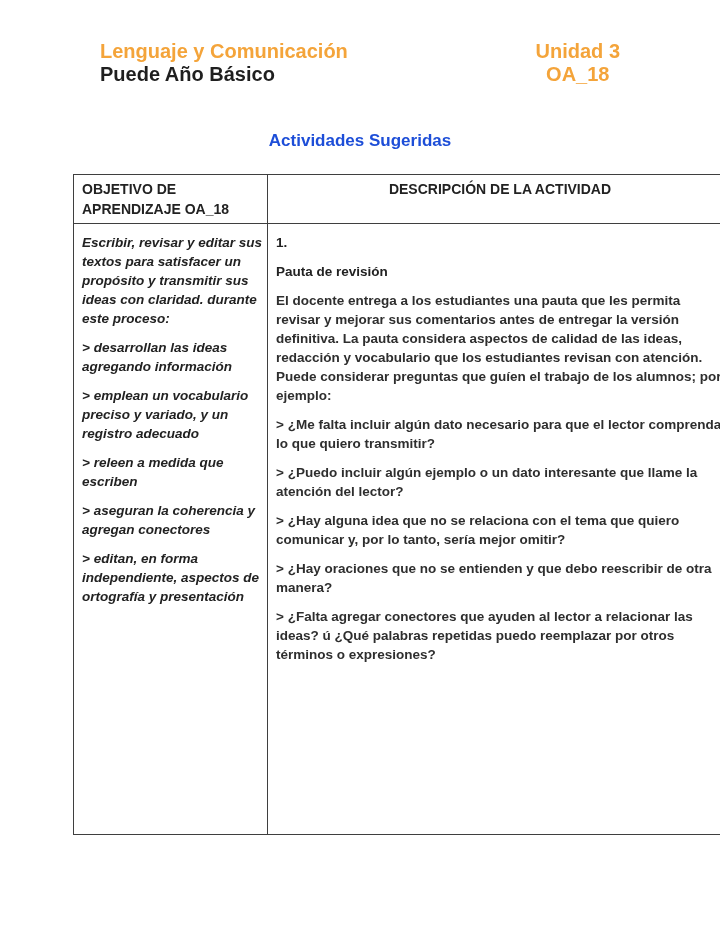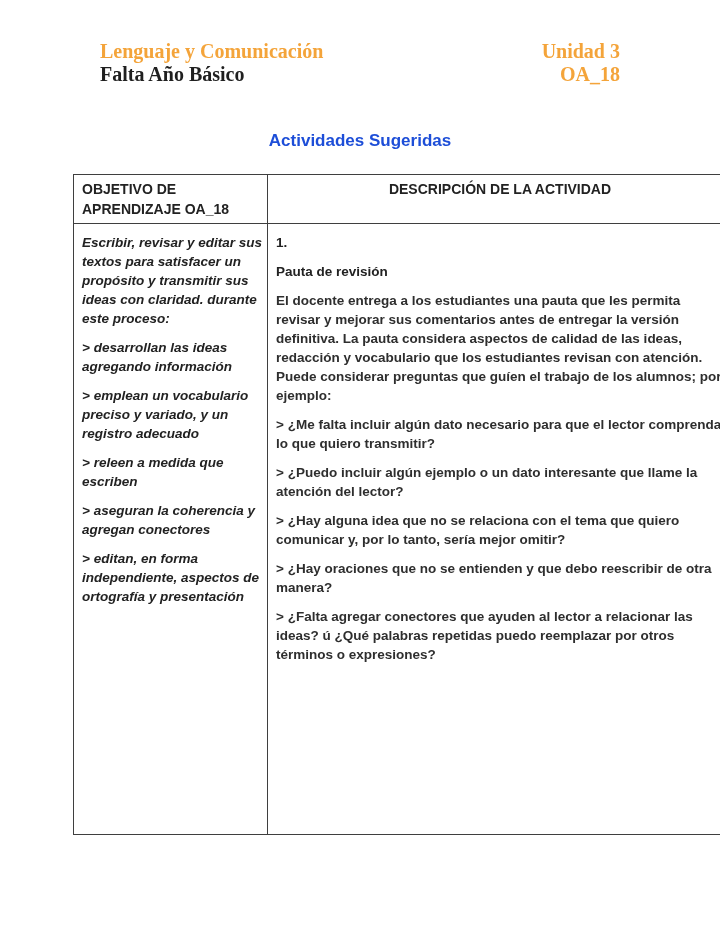--- a/index.html
+++ b/index.html
@@ -20,23 +20,22 @@
   .doc-header {
     display: flex;
     justify-content: space-between;
     margin: 40px 100px 0 100px;
   }
   .doc-header .line {
     font-size: 20px;
     font-weight: bold;
     line-height: 23px;
     white-space: nowrap;
-    font-family: Liberation Serif, serif;
   }
-  .header-right { text-align: right; }
+  .header-right { text-align: center; }
   .accent { color: #f4a43a; }
   .black-line { color: #1f1f1f; }
 
   
   .doc-title {
     margin: 45px 0 0 0;
     text-align: center;
     font-size: 17px;
     font-weight: bold;
     color: #1d4ed8;
@@ -89,21 +88,21 @@
   .activity-cell p.bold { font-weight: bold; color: #222222; }
 </style>
 </head>
 <body>
 
 <div class="page">
 
   <div class="doc-header">
     <div class="header-left">
       <div class="line accent">Lenguaje y Comunicación</div>
-      <div class="line black-line">Falta Año Básico</div>
+      <div class="line black-line">Puede Año Básico</div>
     </div>
     <div class="header-right">
       <div class="line accent">Unidad 3</div>
       <div class="line accent">OA_18</div>
     </div>
   </div>
 
   <h1 class="doc-title">Actividades Sugeridas</h1>
 
   <div class="tbl">

